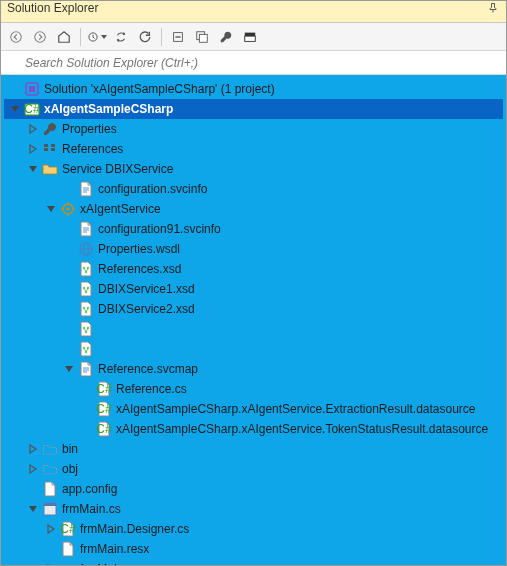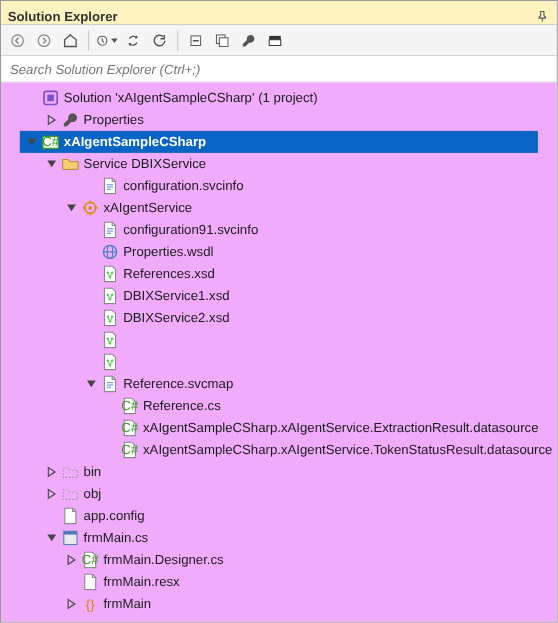--- a/index.html
+++ b/index.html
@@ -1,30 +1,30 @@
 <!DOCTYPE html>
 <html><head>
 <meta charset="utf-8">
 <style>
   * { box-sizing: border-box; margin: 0; padding: 0; font-family: "Segoe UI", Tahoma, sans-serif; font-size: 12px; }
   html, body { height: 100%; }
   body { background: #fff; width: 507px; height: 566px; border: 1px solid #999; overflow: hidden; display: flex; flex-direction: column; }
 
-  .titlebar { background: #fff4c0; border-bottom: 1px solid #c7c7c7; height: 22px; display: flex; align-items: flex-end; padding: 0 6px; justify-content: space-between; color: #333; font-weight: bold; }
+  .titlebar { background: #fff4c0; border-bottom: 1px solid #c7c7c7; height: 22px; display: flex; align-items: flex-start; padding: 0 6px; justify-content: space-between; color: #333; }
   .titlebar .pin { width: 14px; height: 14px; display:flex; align-items:center; justify-content:center; }
 
   .toolbar { height: 28px; display: flex; align-items: center; gap: 2px; padding: 2px 4px; border-bottom: 1px solid #d6d6d6; background: #f5f5f5; }
   .tbtn { width: 22px; height: 22px; display: inline-flex; align-items: center; justify-content: center; border: 1px solid transparent; border-radius: 2px; color: #444; cursor: default; }
   .tsep { width: 1px; height: 18px; background: #c9c9c9; margin: 0 3px; }
   .dropdown-caret::after { content:""; display:block; width:0; height:0; border-left:3px solid transparent; border-right:3px solid transparent; border-top:4px solid #555; margin-left:2px; }
 
   .search { height: 24px; border-bottom: 1px solid #d6d6d6; }
-  .search input { width: 100%; height: 100%; border: none; outline: none; padding: 0 8px; font-style: italic; color: #a16207; }
-
-  .tree { flex: 1; overflow: auto; padding: 4px 17px; background:#f0abfc; }
+  .search input { width: 100%; height: 100%; border: none; outline: none; padding: 0 24px; font-style: italic; color: #a16207; }
+
+  .tree { flex: 1; overflow: auto; padding: 4px 3px; background:#0ea5e9; }
   .row { display: flex; align-items: center; height: 20px; white-space: nowrap; padding-right: 6px; }
   .row .ind { flex-shrink: 0; }
   .tw { width: 14px; height: 14px; display:inline-flex; align-items:center; justify-content:center; flex-shrink:0; cursor: default; }
   .tw svg { display:block; }
   .icon { width: 16px; height: 16px; display:inline-flex; align-items:center; justify-content:center; margin: 0 4px 0 2px; flex-shrink:0; }
   .label { color: #1b1b1b; }
   .row.selected { background: #0a64c6; }
   .row.selected .label { color: #fff; font-weight: 600; }
 </style>
 </head>
@@ -223,55 +223,69 @@
     <span class="ind" style="width:4px"></span>
     <span class="tw"></span>
     <span class="icon">
         <svg width="16" height="16">
           <use href="#ic-solution"></use>
         </svg>
       </span>
     <span class="label">Solution 'xAIgentSampleCSharp' (1 project)</span>
   </div>
 
-  <div class="row">
-    <span class="ind" style="width:22px"></span>
-    <span class="tw">
-        <svg width="10" height="10">
-          <use href="#twist-closed"></use>
-        </svg>
-      </span>
-    <span class="icon">
-        <svg width="16" height="16">
-          <use href="#ic-wrench"></use>
-        </svg>
-      </span>
-    <span class="label">Properties</span>
-  </div>
-
   <div class="row selected">
     <span class="ind" style="width:4px"></span>
     <span class="tw">
         <svg width="10" height="10">
           <use href="#twist-open"></use>
         </svg>
       </span>
     <span class="icon">
         <svg width="16" height="16">
           <use href="#ic-csproj"></use>
         </svg>
       </span>
     <span class="label">xAIgentSampleCSharp</span>
   </div>
 
-
   <div class="row">
     <span class="ind" style="width:22px"></span>
     <span class="tw">
         <svg width="10" height="10">
+          <use href="#twist-closed"></use>
+        </svg>
+      </span>
+    <span class="icon">
+        <svg width="16" height="16">
+          <use href="#ic-wrench"></use>
+        </svg>
+      </span>
+    <span class="label">Properties</span>
+  </div>
+
+  <div class="row">
+    <span class="ind" style="width:22px"></span>
+    <span class="tw">
+        <svg width="10" height="10">
+          <use href="#twist-closed"></use>
+        </svg>
+      </span>
+    <span class="icon">
+        <svg width="16" height="16">
+          <use href="#ic-refs"></use>
+        </svg>
+      </span>
+    <span class="label">References</span>
+  </div>
+
+  <div class="row">
+    <span class="ind" style="width:22px"></span>
+    <span class="tw">
+        <svg width="10" height="10">
           <use href="#twist-open"></use>
         </svg>
       </span>
     <span class="icon">
         <svg width="16" height="16">
           <use href="#ic-folder"></use>
         </svg>
       </span>
     <span class="label">Service DBIXService</span>
   </div>

